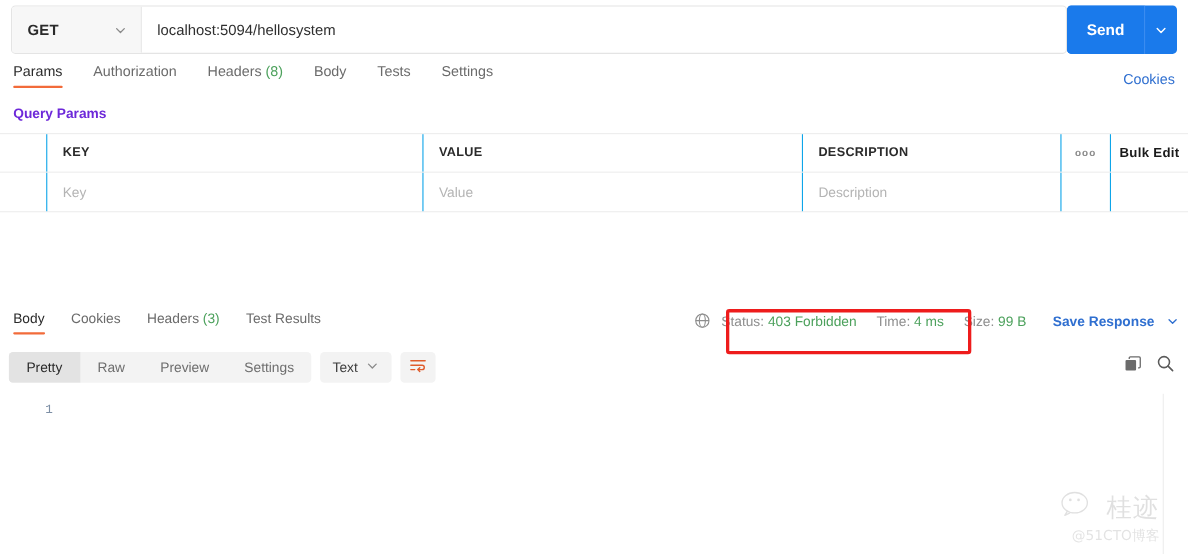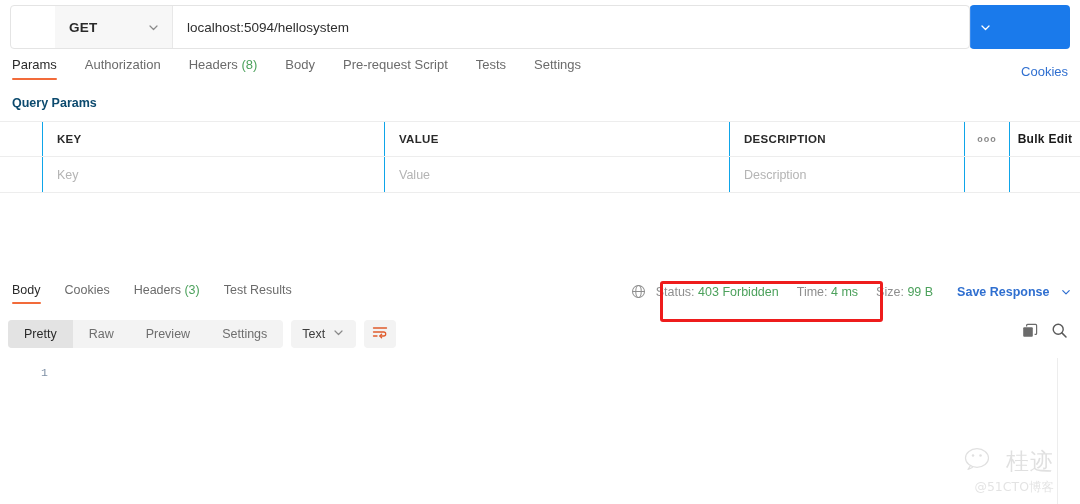--- a/index.html
+++ b/index.html
@@ -11,21 +11,21 @@
     overflow: hidden;
   }
   .app { position: relative; width: 1080px; height: 504px; background:#fff; }
 
   
   .urlbar {
     position: absolute; left: 10px; top: 5px;
     width: 960px; height: 44px;
     display: flex; align-items: stretch;
     border: 1px solid #e4e4e4; border-radius: 4px;
-    background: #ffffff; overflow: hidden; padding-left: 44px;
+    background: #ffffff; overflow: hidden;
   }
   .method {
     width: 118px; background: #f7f7f7;
     display: flex; align-items: center; justify-content: space-between;
     padding: 0 12px 0 14px;
     border-right: 1px solid #e8e8e8;
     cursor: pointer;
   }
   .method-label { font-size: 13.5px; color: #2a2a2a; font-weight: 700; letter-spacing: .2px; }
   .chev { width: 13px; height: 13px; display:block; }
@@ -66,21 +66,21 @@
     content: ""; position: absolute; left: 2px; right: 14px; bottom: 0;
     height: 2px; background: #f26b3a; border-radius: 1px;
   }
   .rtab .cnt { color: #4ca15c; }
   .cookies-link {
     position: absolute; right: 12px; top: 64px;
     font-size: 13px; color: #2f6fd0; cursor: pointer;
   }
   .query-params {
     position: absolute; left: 12px; top: 96px;
-    font-size: 12.5px; color: #0c4a6e; font-weight: 700;
+    font-size: 12.5px; color: #6d28d9; font-weight: 700;
   }
 
   
   .tbl { position: absolute; left: 0; top: 121px; width: 1080px; }
   .trow { display: flex; height: 36px; border-bottom: 1px solid #ededed; }
   .trow.head { border-top: 1px solid #ededed; background:#fff; }
   .cell {
     display: flex; align-items: center; padding: 0 0 0 14px;
     border-right: 1px solid #0ea5e9; font-size: 12px;
   }
@@ -178,43 +178,41 @@
       <span class="chev">
         <svg width="13" height="13" viewBox="0 0 13 13">
             <path d="M3 5l3.5 3.5L10 5" fill="none" stroke="#8a8a8a" stroke-width="1.2" stroke-linecap="round" stroke-linejoin="round"></path>
           </svg>
       </span>
     </div>
     <input class="url-input" type="text" value="localhost:5094/hellosystem" style="">
   </div>
 
   <div class="send-wrap">
+    <button class="send-btn">Send</button>
     <div class="send-caret">
       <svg width="13" height="13" viewBox="0 0 13 13">
           <path d="M3 5l3.5 3.5L10 5" fill="none" stroke="#ffffff" stroke-width="1.3" stroke-linecap="round" stroke-linejoin="round"></path>
         </svg>
     </div>
   </div>
 
   <div class="req-tabs">
     <div class="rtab active">
       <span>Params</span>
     </div>
     <div class="rtab">
       <span>Authorization</span>
     </div>
     <div class="rtab">
       <span>Headers</span>
       <span class="cnt">(8)</span>
     </div>
     <div class="rtab">
       <span>Body</span>
-    </div>
-    <div class="rtab">
-      <span>Pre-request Script</span>
     </div>
     <div class="rtab">
       <span>Tests</span>
     </div>
     <div class="rtab">
       <span>Settings</span>
     </div>
   </div>
 
   <div class="cookies-link">Cookies</div>

